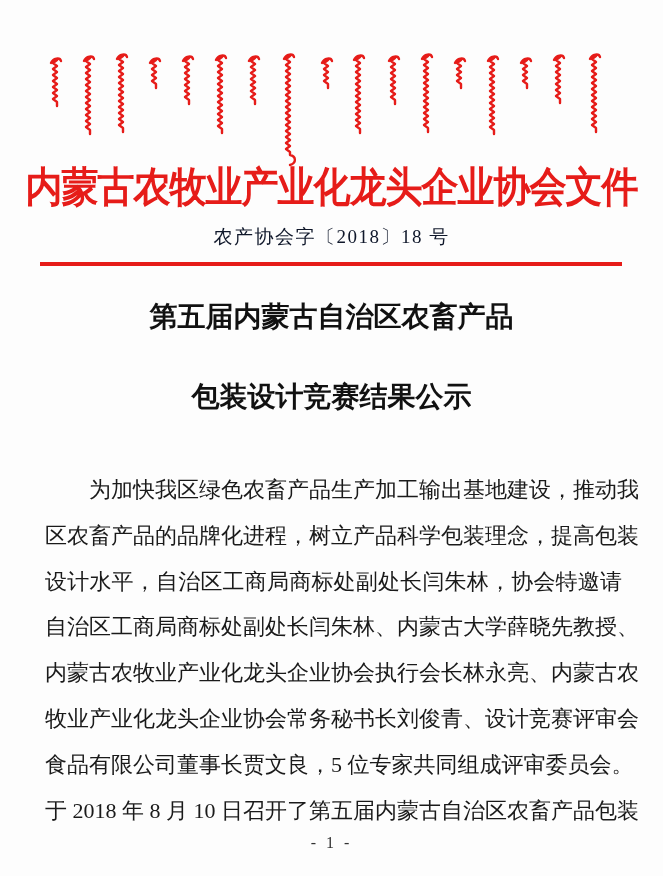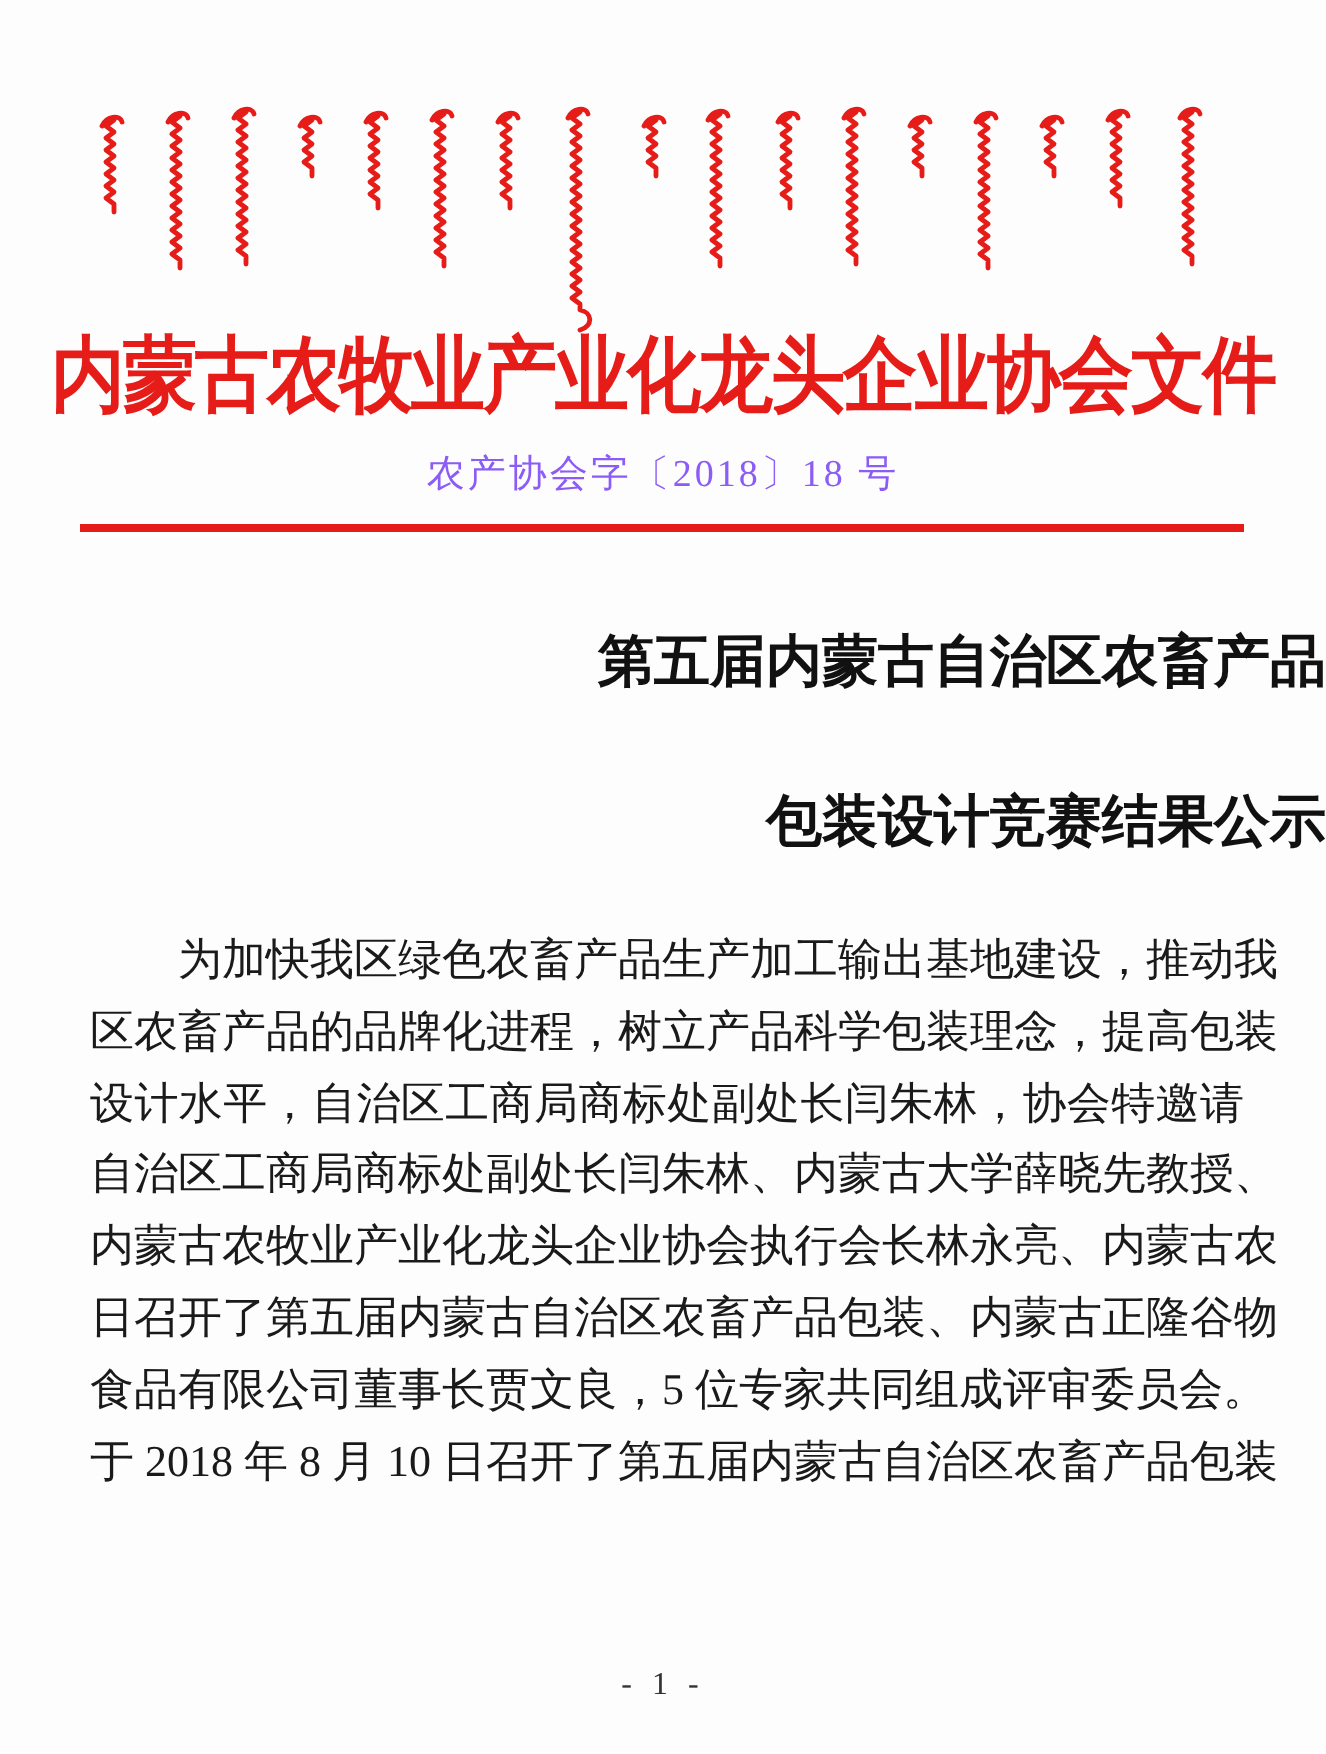--- a/index.html
+++ b/index.html
@@ -37,53 +37,53 @@
     white-space:nowrap;
     transform:scaleY(1.12);
     transform-origin:center top;
   }
   .doc-number{
     position:absolute;
     left:0;right:0;top:224px;
     text-align:center;
     font-size:19px;
     letter-spacing:1.5px;
-    color:#8b5cf6;
+    color:#0f172a;
   }
   .red-rule{
     position:absolute;
     left:40px;right:41px;top:262px;
     height:4px;
     background:var(--accent-red);
   }
   .doc-title{
     position:absolute;
     left:0;right:0;top:298px;
-    text-align:right;
+    text-align:center;
     font-weight:bold;
     font-size:28px;
     color:#111;
-    margin-top:14px;
   }
   .doc-title .t-line{display:block;}
   .doc-title .t-line + .t-line{margin-top:42px;}
   .body-text{
     position:absolute;
     left:45px;top:462px;
     width:577px;
     font-size:22px;
     color:#1a1a1a;
   }
   .body-line{
     line-height:35.8px;
     height:35.8px;
     text-align:justify;
     text-align-last:justify;
     text-justify:inter-character;
     white-space:nowrap;
+    margin-top:10px;
   }
   .body-line.indent{text-indent:2em;}
   .page-number{
     position:absolute;
     left:0;right:0;top:834px;
     text-align:center;
     font-size:16px;
     letter-spacing:3px;
     color:#333;
     font-family:"Liberation Serif","DejaVu Serif",serif;
@@ -132,20 +132,20 @@
     <span class="t-line">第五届内蒙古自治区农畜产品</span>
     <span class="t-line">包装设计竞赛结果公示</span>
   </h2>
 
   <div class="body-text">
     <div class="body-line indent">为加快我区绿色农畜产品生产加工输出基地建设，推动我</div>
     <div class="body-line">区农畜产品的品牌化进程，树立产品科学包装理念，提高包装</div>
     <div class="body-line">设计水平，自治区工商局商标处副处长闫朱林，协会特邀请</div>
     <div class="body-line">自治区工商局商标处副处长闫朱林、内蒙古大学薛晓先教授、</div>
     <div class="body-line">内蒙古农牧业产业化龙头企业协会执行会长林永亮、内蒙古农</div>
-    <div class="body-line">日召开了第五届内蒙古自治区农畜产品包装、内蒙古正隆谷物</div>
+    <div class="body-line">牧业产业化龙头企业协会常务秘书长刘俊青、设计竞赛评审会</div>
     <div class="body-line">食品有限公司董事长贾文良，5 位专家共同组成评审委员会。</div>
     <div class="body-line">于 2018 年 8 月 10 日召开了第五届内蒙古自治区农畜产品包装</div>
   </div>
 
   <div class="page-number">- 1 -</div>
 
 </div>
 
 </body></html>

